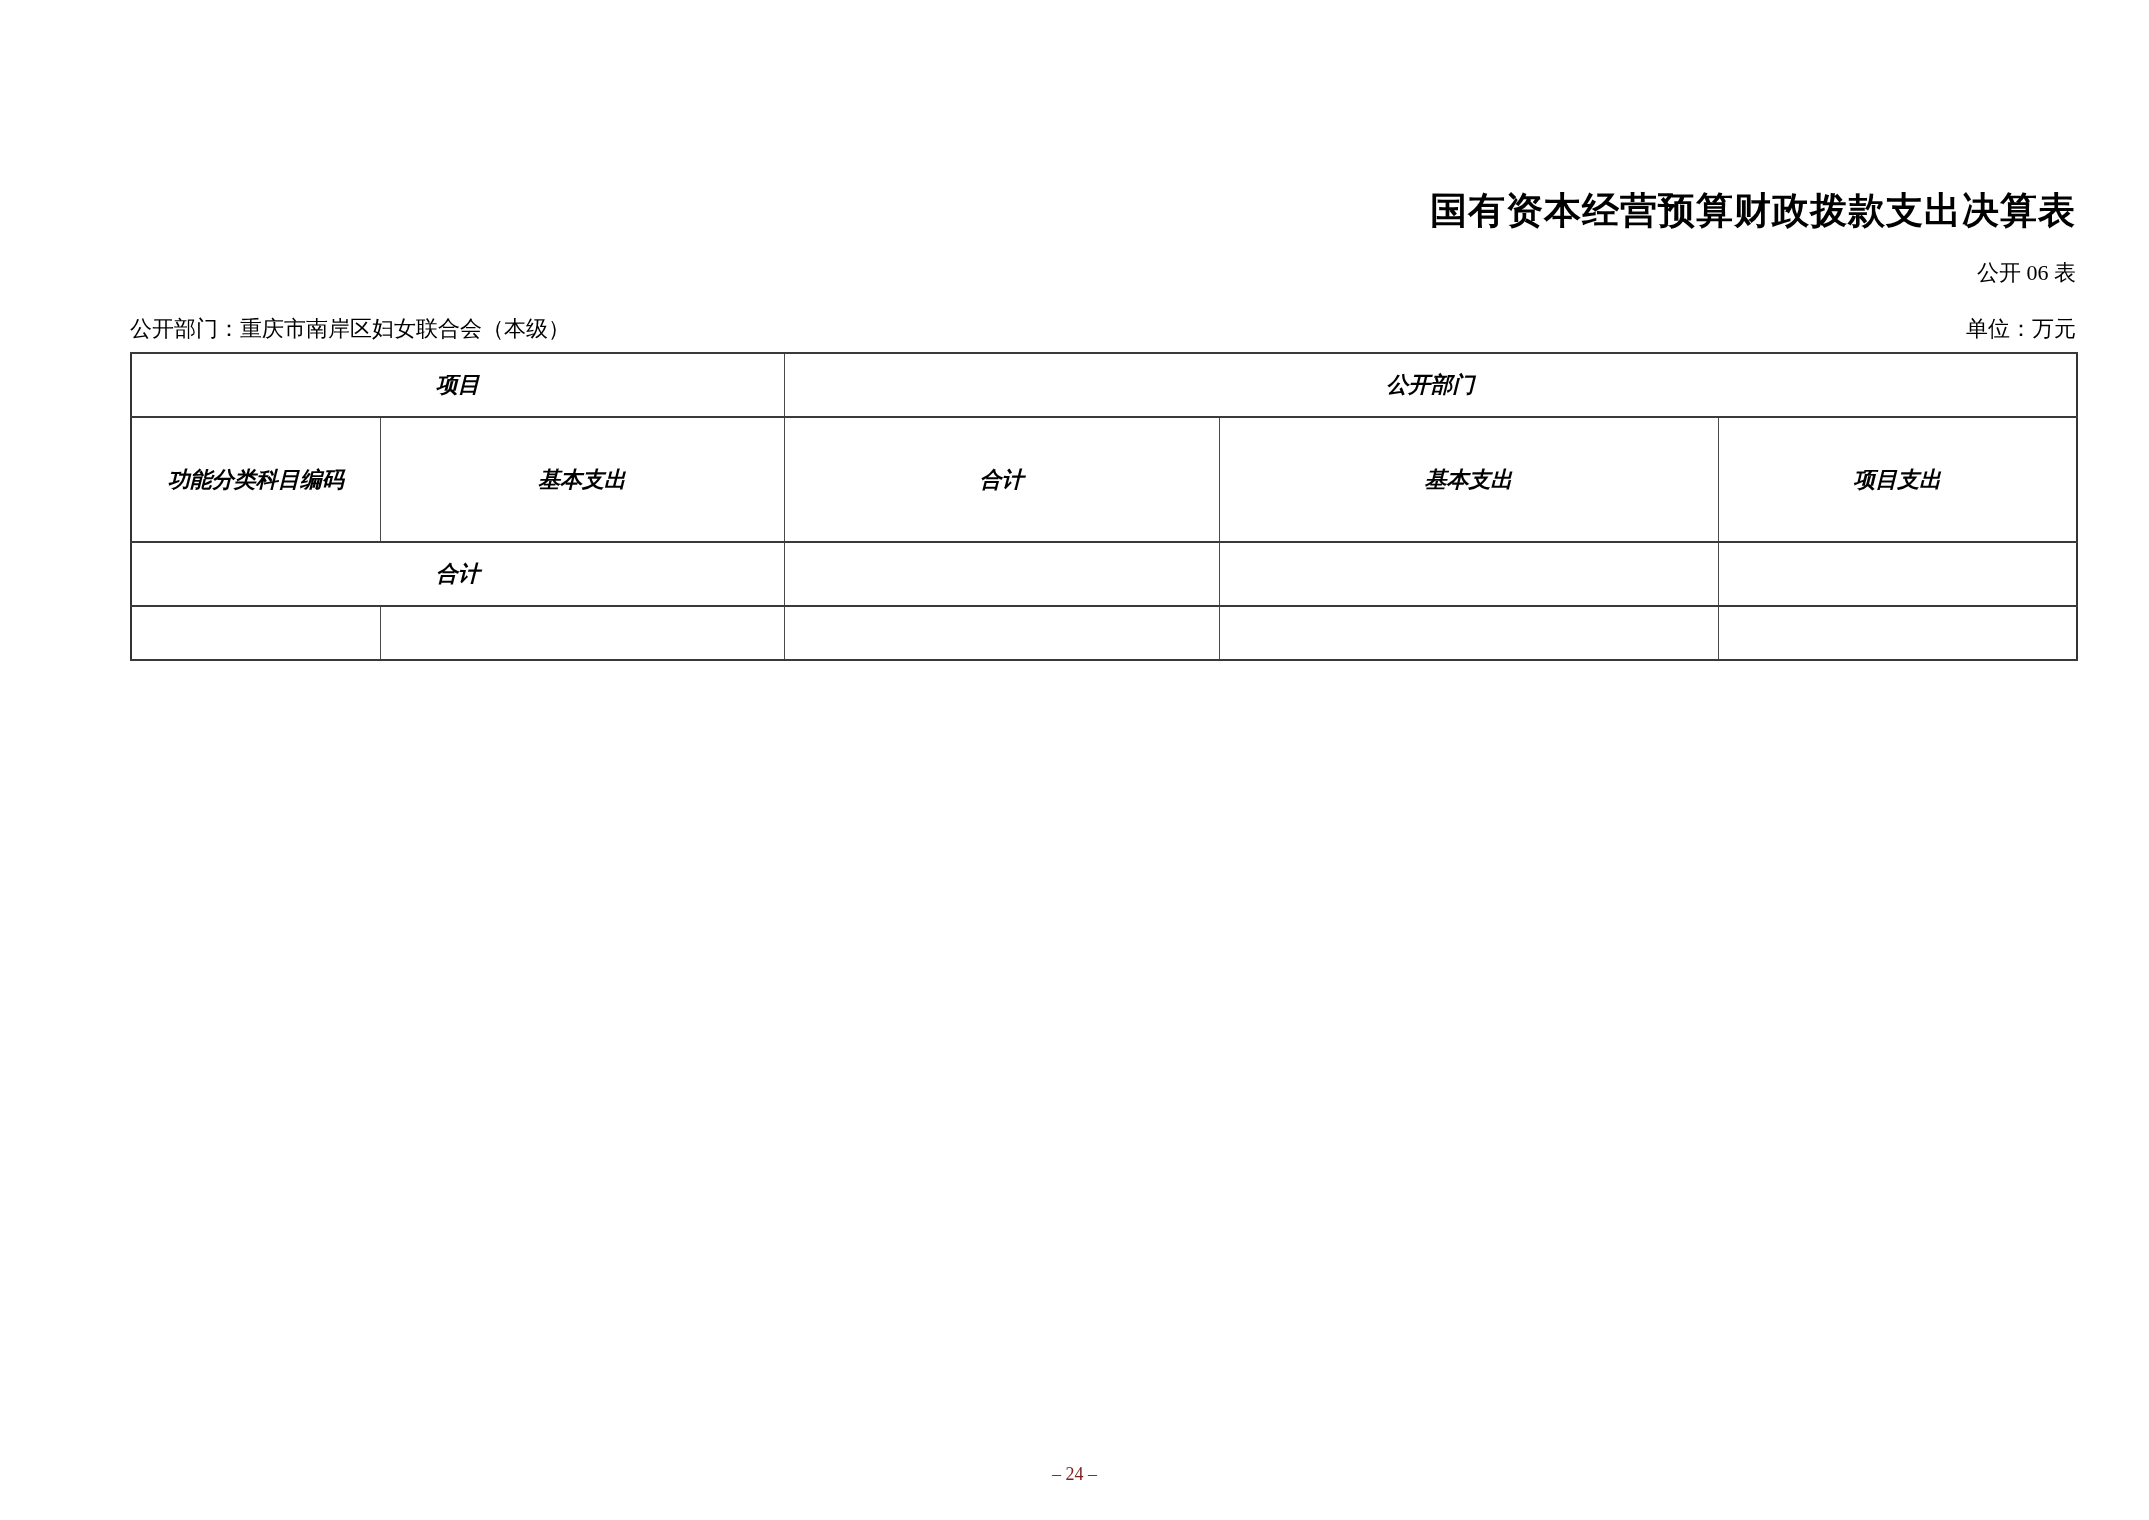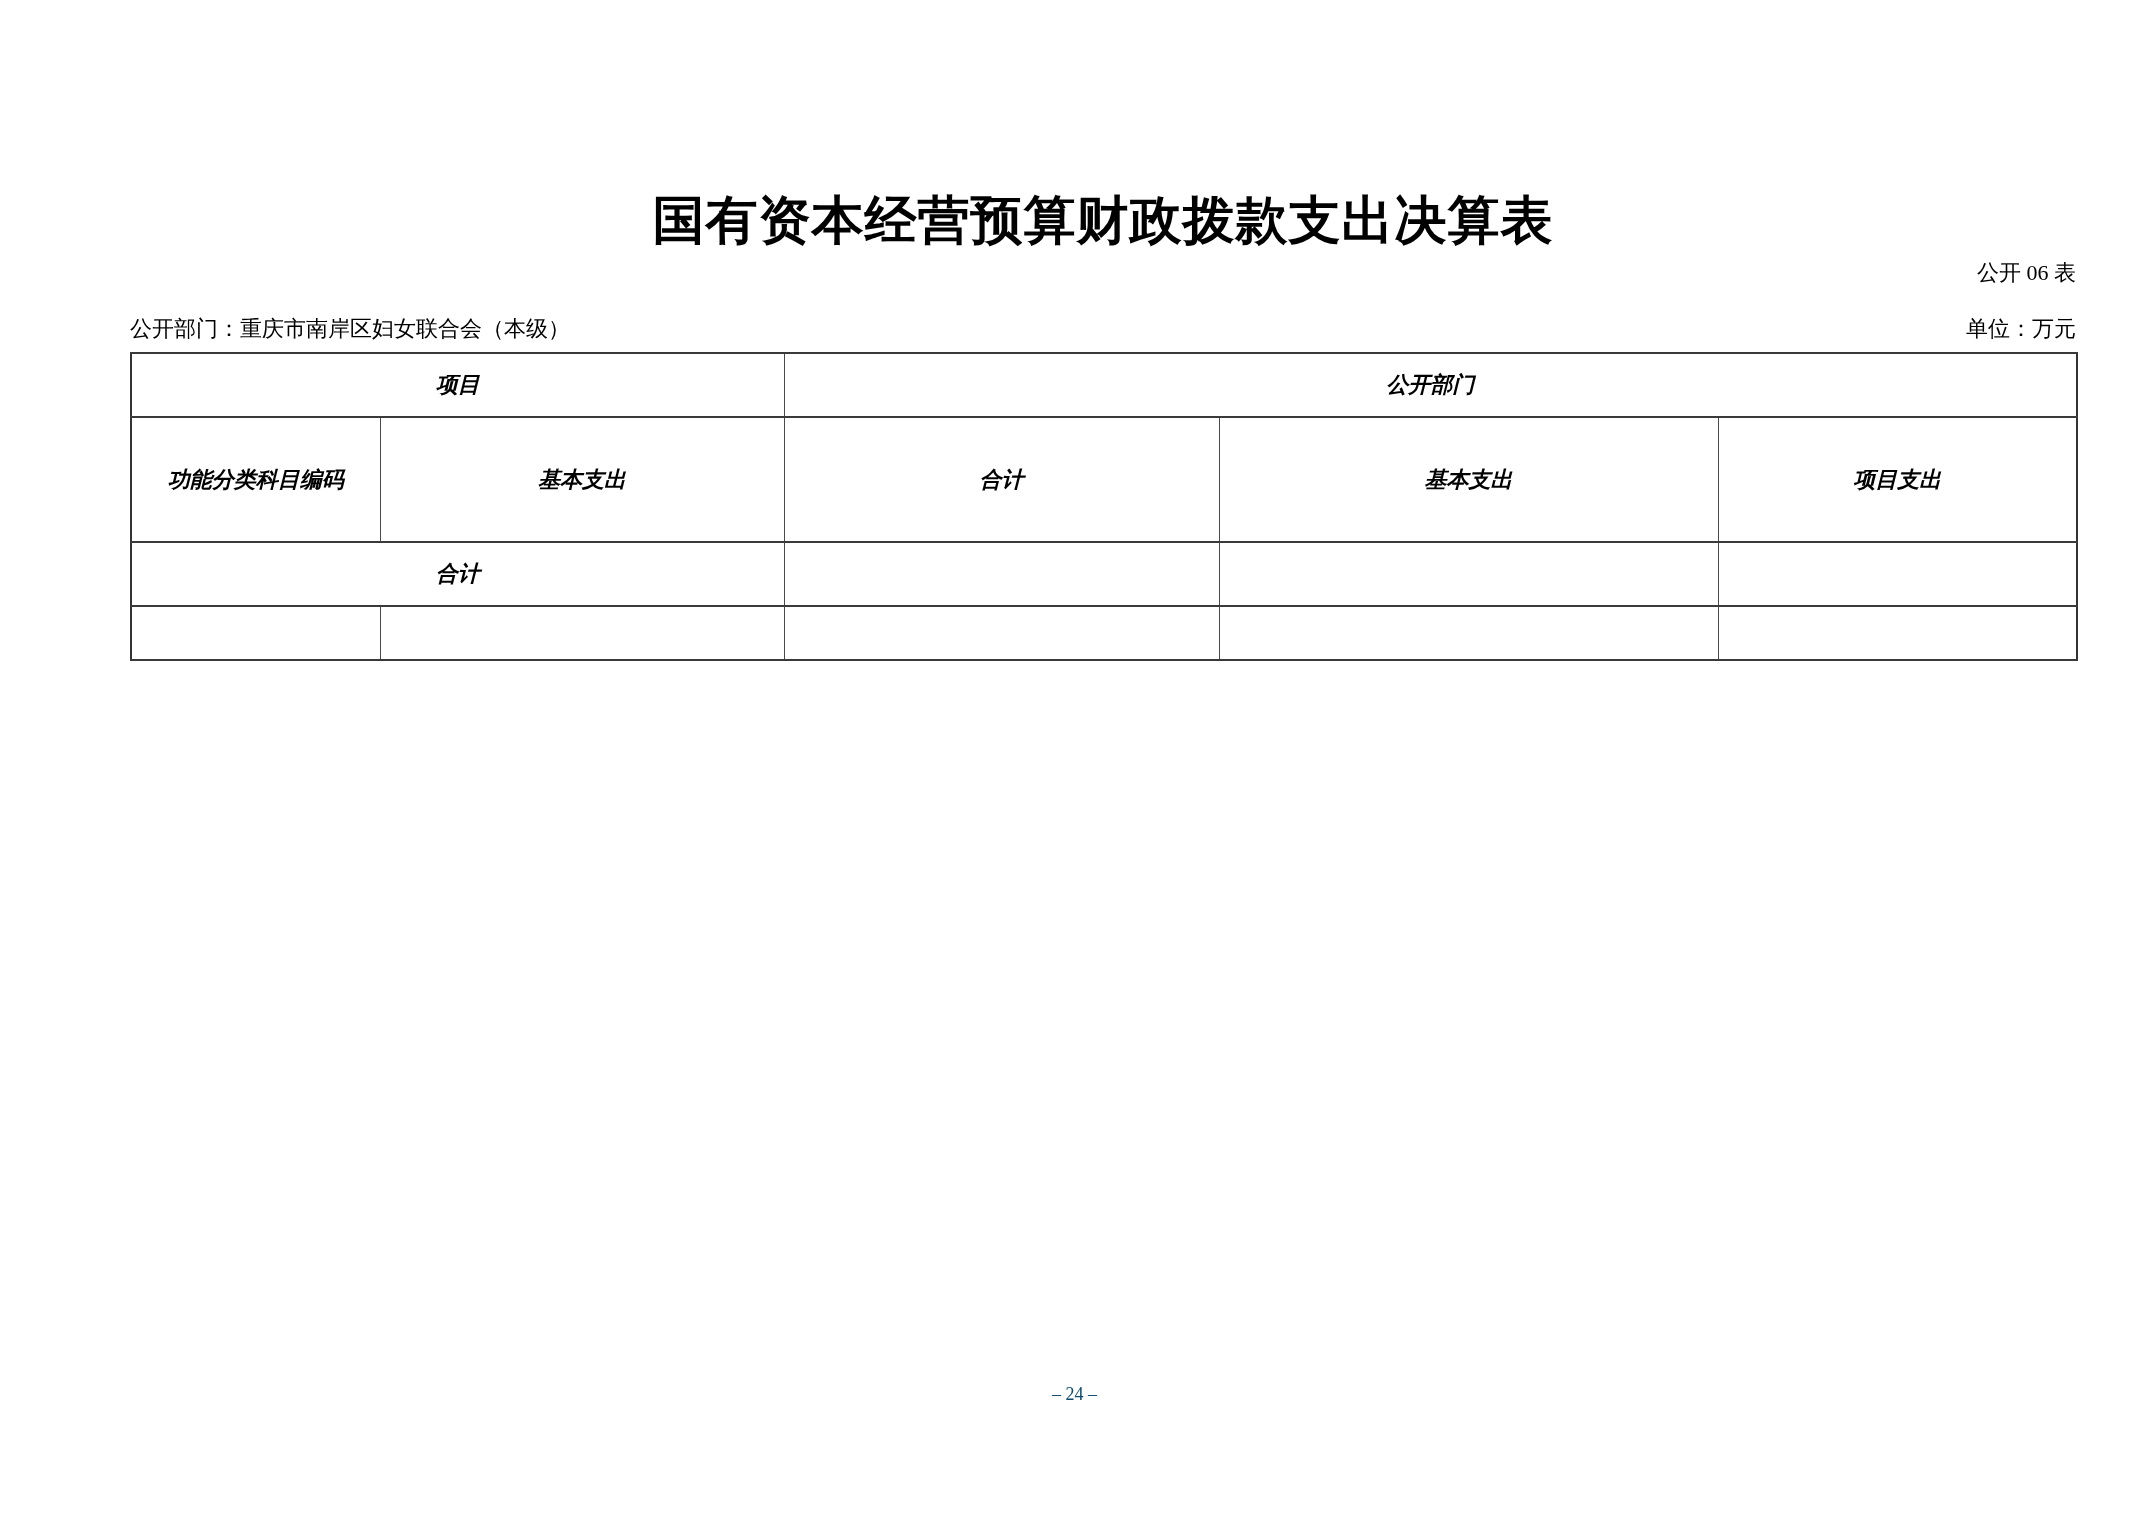--- a/index.html
+++ b/index.html
@@ -10,22 +10,22 @@
     height:1520px;
     background:#ffffff;
     font-family:"Liberation Serif", serif;
     color:#000000;
     overflow:hidden;
   }
   .doc-title {
     position:absolute;
     left:130px; top:186px;
     width:1946px;
-    text-align:center;
-    font-size:52px;
+    text-align:right;
+    font-size:37px;
     font-weight:700;
     letter-spacing:1px;
     font-family:Liberation Sans, sans-serif;
   }
   .table-code {
     position:absolute;
     left:130px; top:258px;
     width:1946px;
     text-align:right;
     font-size:22px;
@@ -69,25 +69,25 @@
   .row-data     { height:54px; }
   .note {
     position:absolute;
     left:133px; top:682px;
     width:1800px;
     font-size:19.5px;
     line-height:1.4;
   }
   .page-number {
     position:absolute;
-    left:0; top:1384px;
+    left:0; top:1464px;
     width:2149px;
     text-align:center;
     font-size:18px;
-    color:#0c4a6e;
+    color:#7f1d1d;
   }
 </style>
 </head>
 <body>
 
 <div class="page">
 
   <div class="doc-title">国有资本经营预算财政拨款支出决算表</div>
 
   <div class="table-code">公开 06 表</div>

